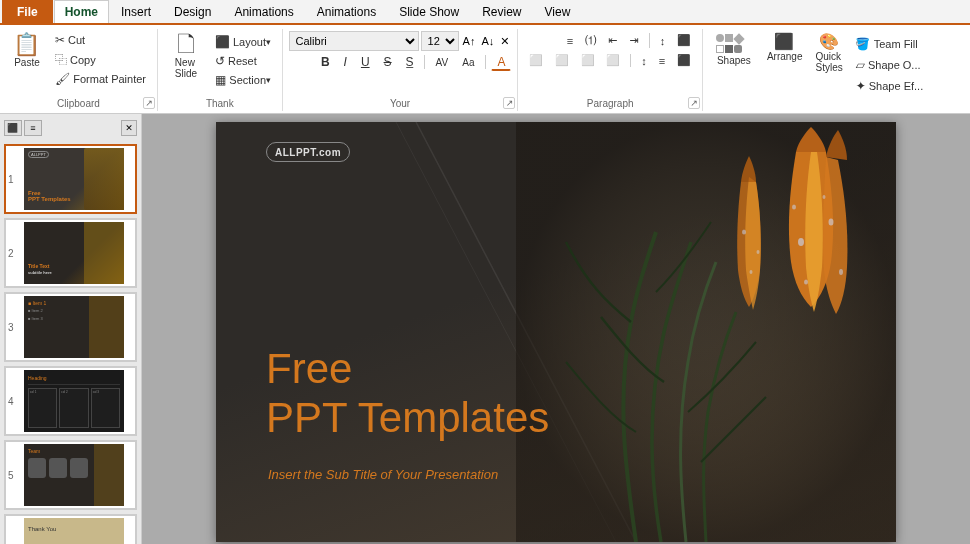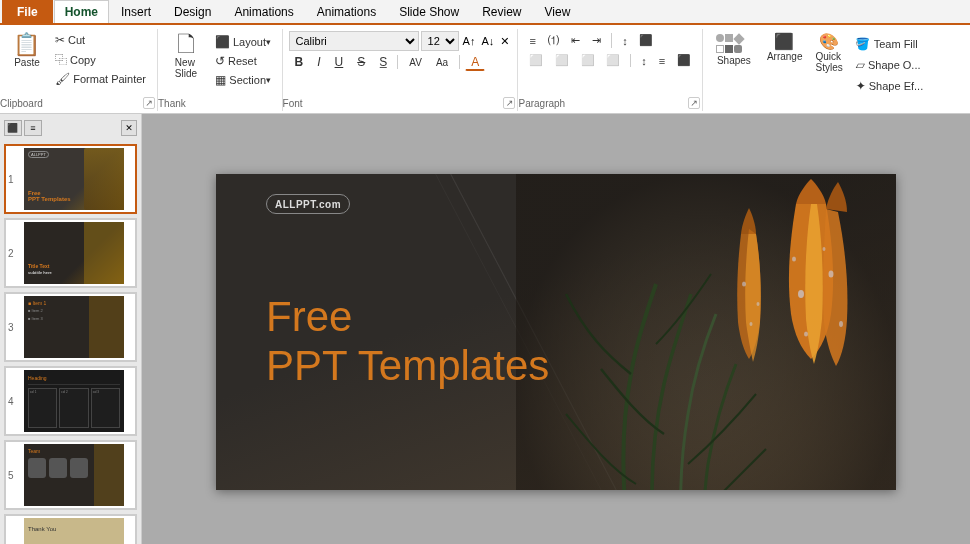--- a/index.html
+++ b/index.html
@@ -6,22 +6,22 @@
     body { font-family: 'Segoe UI', Arial, sans-serif; font-size: 12px; background: #f0f0f0; overflow: hidden; width: 970px; height: 544px; }
 
     
     .ribbon { background: #f3f3f3; border-bottom: 1px solid #ccc; }
     .ribbon-tabs { display: flex; align-items: center; background: #f3f3f3; padding-left: 2px; }
     .ribbon-tab { padding: 4px 10px; font-size: 12px; cursor: pointer; border: 1px solid transparent; border-bottom: none; margin-right: 1px; color: #000000; }
     .ribbon-tab.active { background: #fff; border-color: #ccc; color: #14532d; font-weight: bold; z-index: 1; }
     .ribbon-tab.file-tab { background: #c55a11; color: white; padding: 4px 14px; font-weight: bold; }
     .ribbon-content { background: #fff; border-top: 2px solid #c55a11; padding: 4px 0 2px 0; display: flex; align-items: stretch; min-height: 72px; }
     .ribbon-group { display: flex; flex-direction: column; align-items: center; padding: 2px 6px; border-right: 1px solid #ddd; position: relative; }
-    .ribbon-group-label { font-size: 10px; color: #666; position: absolute; bottom: 2px; left: 0; right: 0; }
-    .ribbon-group-content { display: flex; align-items: flex-start; flex-wrap: wrap; gap: 2px; padding-bottom: 14px; }
+    .ribbon-group-label { font-size: 10px; color: #666; position: absolute; bottom: 2px; left: 0; right: 0; text-align: center; }
+    .ribbon-group-content { display: flex; align-items: flex-end; flex-wrap: wrap; gap: 2px; padding-bottom: 14px; }
     .ribbon-btn { display: flex; flex-direction: column; align-items: center; cursor: pointer; padding: 2px 4px; border-radius: 3px; font-size: 10px; color: #333; border: 1px solid transparent; min-width: 36px; }
     .ribbon-btn .icon { font-size: 22px; line-height: 1; }
     .ribbon-btn .icon-sm { font-size: 16px; line-height: 1; }
     .ribbon-btn-label { font-size: 10px; margin-top: 1px; }
     .ribbon-btn-row { display: flex; flex-direction: column; gap: 1px; }
     .ribbon-btn-sm { display: flex; align-items: center; cursor: pointer; padding: 1px 4px; border-radius: 2px; font-size: 11px; color: #333; border: 1px solid transparent; white-space: nowrap; }
     .ribbon-btn-sm .icon-xs { font-size: 12px; margin-right: 3px; }
     .font-combo { width: 130px; height: 20px; font-size: 11px; border: 1px solid #ccc; padding: 0 2px; }
     .font-size-combo { width: 38px; height: 20px; font-size: 11px; border: 1px solid #ccc; padding: 0 2px; }
     .separator { width: 1px; background: #ccc; margin: 2px 3px; align-self: stretch; }
@@ -38,21 +38,21 @@
 
     
     .slide-panel { width: 142px; background: #e8e8e8; border-right: 1px solid #ccc; overflow-y: auto; padding: 4px; display: flex; flex-direction: column; gap: 4px; position: relative; }
     .slide-thumb { border: 2px solid #ccc; cursor: pointer; background: #fff; display: flex; align-items: center; gap: 4px; padding: 2px; }
     .slide-thumb.active { border-color: #c55a11; }
     .slide-num { font-size: 10px; color: #666; min-width: 12px; }
     .thumb-img { width: 100px; height: 62px; background: #555; display: flex; align-items: center; justify-content: center; overflow: hidden; flex-shrink: 0; }
 
     
     .slide-view { flex: 1; background: #ababab; display: flex; align-items: center; justify-content: center; }
-    .slide-canvas { width: 680px; height: 316px; background: #3a3632; position: relative; overflow: hidden; box-shadow: 0 2px 10px rgba(0,0,0,0.4); }
+    .slide-canvas { width: 680px; height: 420px; background: #3a3632; position: relative; overflow: hidden; box-shadow: 0 2px 10px rgba(0,0,0,0.4); }
 
     
     .thumb1 { background: linear-gradient(135deg, #3a3632 60%, #8b6914 100%); }
     .thumb2 { background: linear-gradient(135deg, #2a2622 60%, #7a5810 100%); }
     .thumb3 { background: #2a2622; }
     .thumb4 { background: #1a1a1a; }
     .thumb5 { background: #2a2622; }
     .thumb6 { background: #e0d0c0; }
 
     
@@ -160,21 +160,21 @@
           <span class="format-btn underline">U</span>
           <span class="format-btn strikethrough">S</span>
           <span class="format-btn" style="letter-spacing:-1px;">S̲</span>
           <span class="separator"></span>
           <span class="format-btn" style="font-size:10px;">AV</span>
           <span class="format-btn" style="font-size:10px;">Aa</span>
           <span class="separator"></span>
           <span class="format-btn" style="font-size:12px; color:#c55a11; border-bottom:2px solid #c55a11; line-height:1;">A</span>
         </div>
       </div>
-      <span class="ribbon-group-label">Font</span>
+      <span class="ribbon-group-label">Your</span>
       <div class="dialog-launcher">↗</div>
     </div>
 
     <div class="ribbon-group" style="min-width:155px;">
       <div class="ribbon-group-content" style="flex-direction:column; gap:2px;">
         <div class="mini-row">
           <span class="para-btn">≡</span>
           <span class="para-btn">⑴</span>
           <span class="para-btn">⇤</span>
           <span class="para-btn">⇥</span>
@@ -383,17 +383,20 @@
 
       <div class="slide-logo">
         <span style="font-size:10px;font-weight:bold;color:#ddd;letter-spacing:0.5px;">ALLPPT.com</span>
       </div>
 
       <div class="slide-title">
         <div>Free</div>
         <div>PPT Templates</div>
       </div>
 
+      <div class="slide-subtitle">
+        <span>Insert the Sub Title of Your Presentation</span>
+      </div>
 
     </div>
   </div>
 
 </div>
 
 </body></html>

